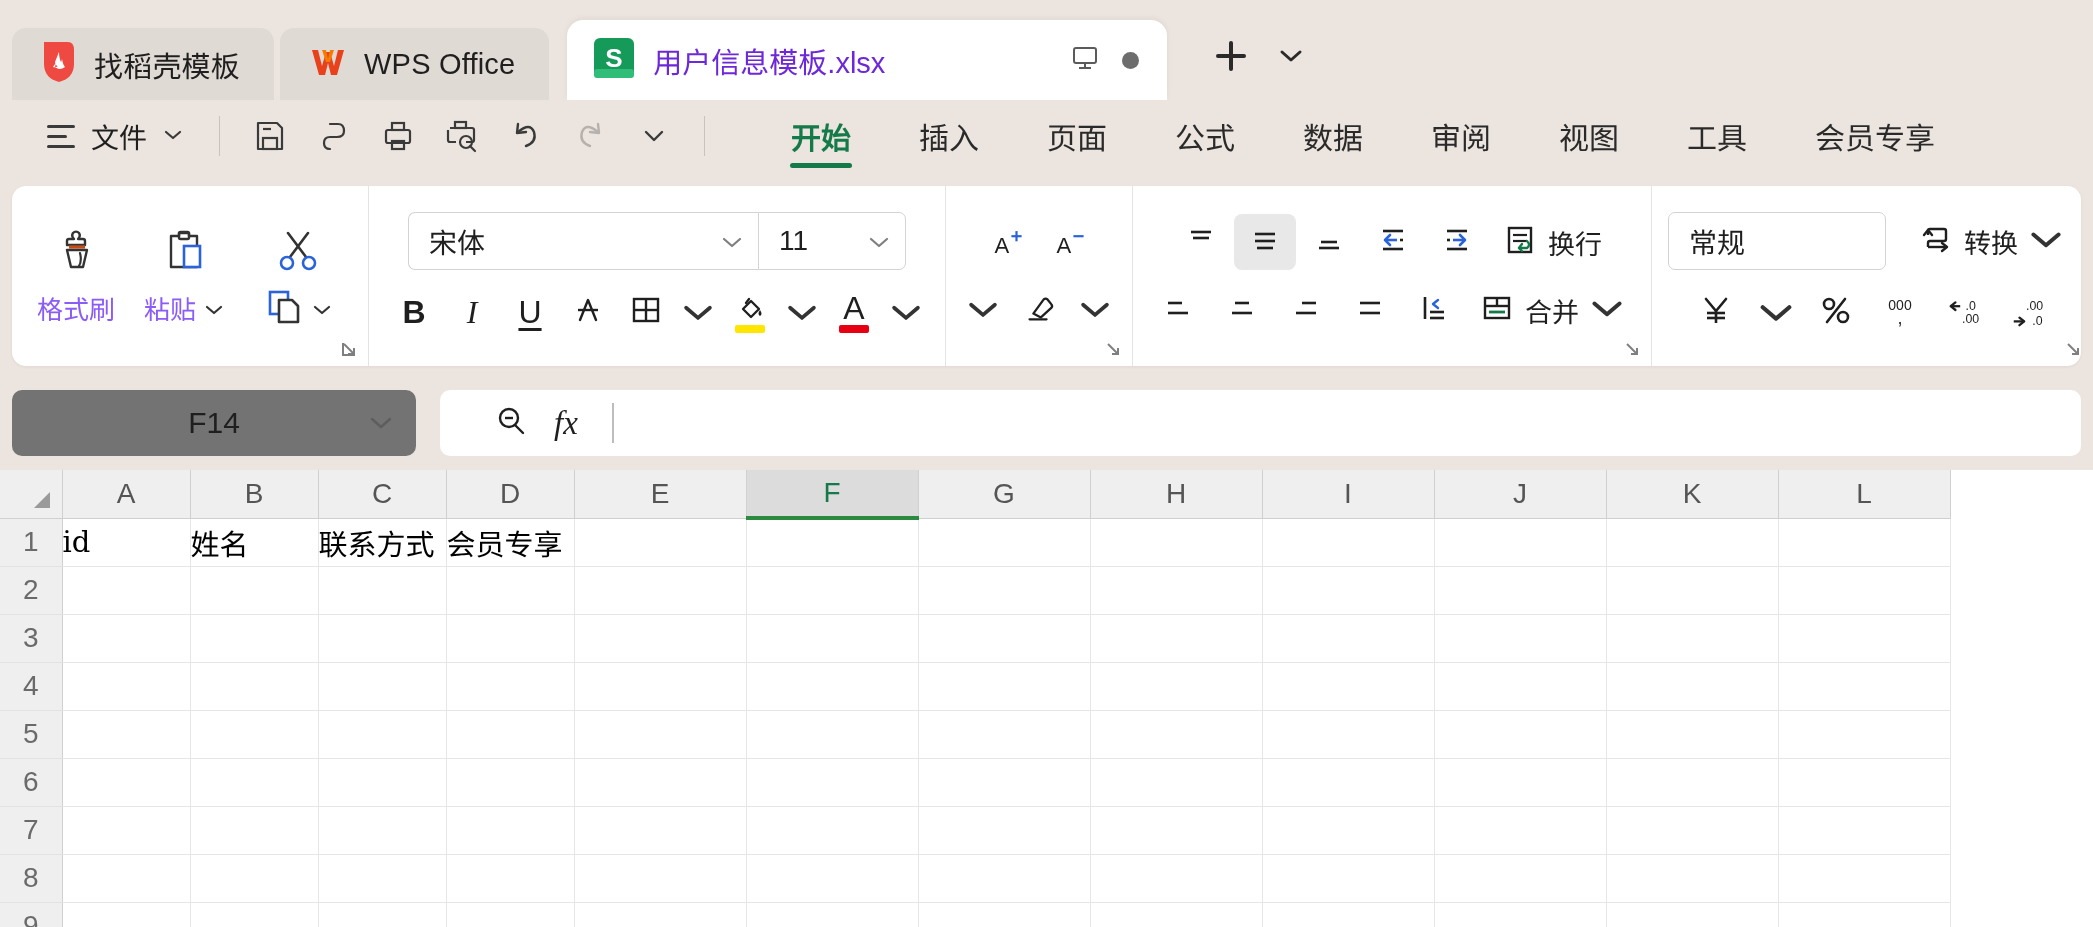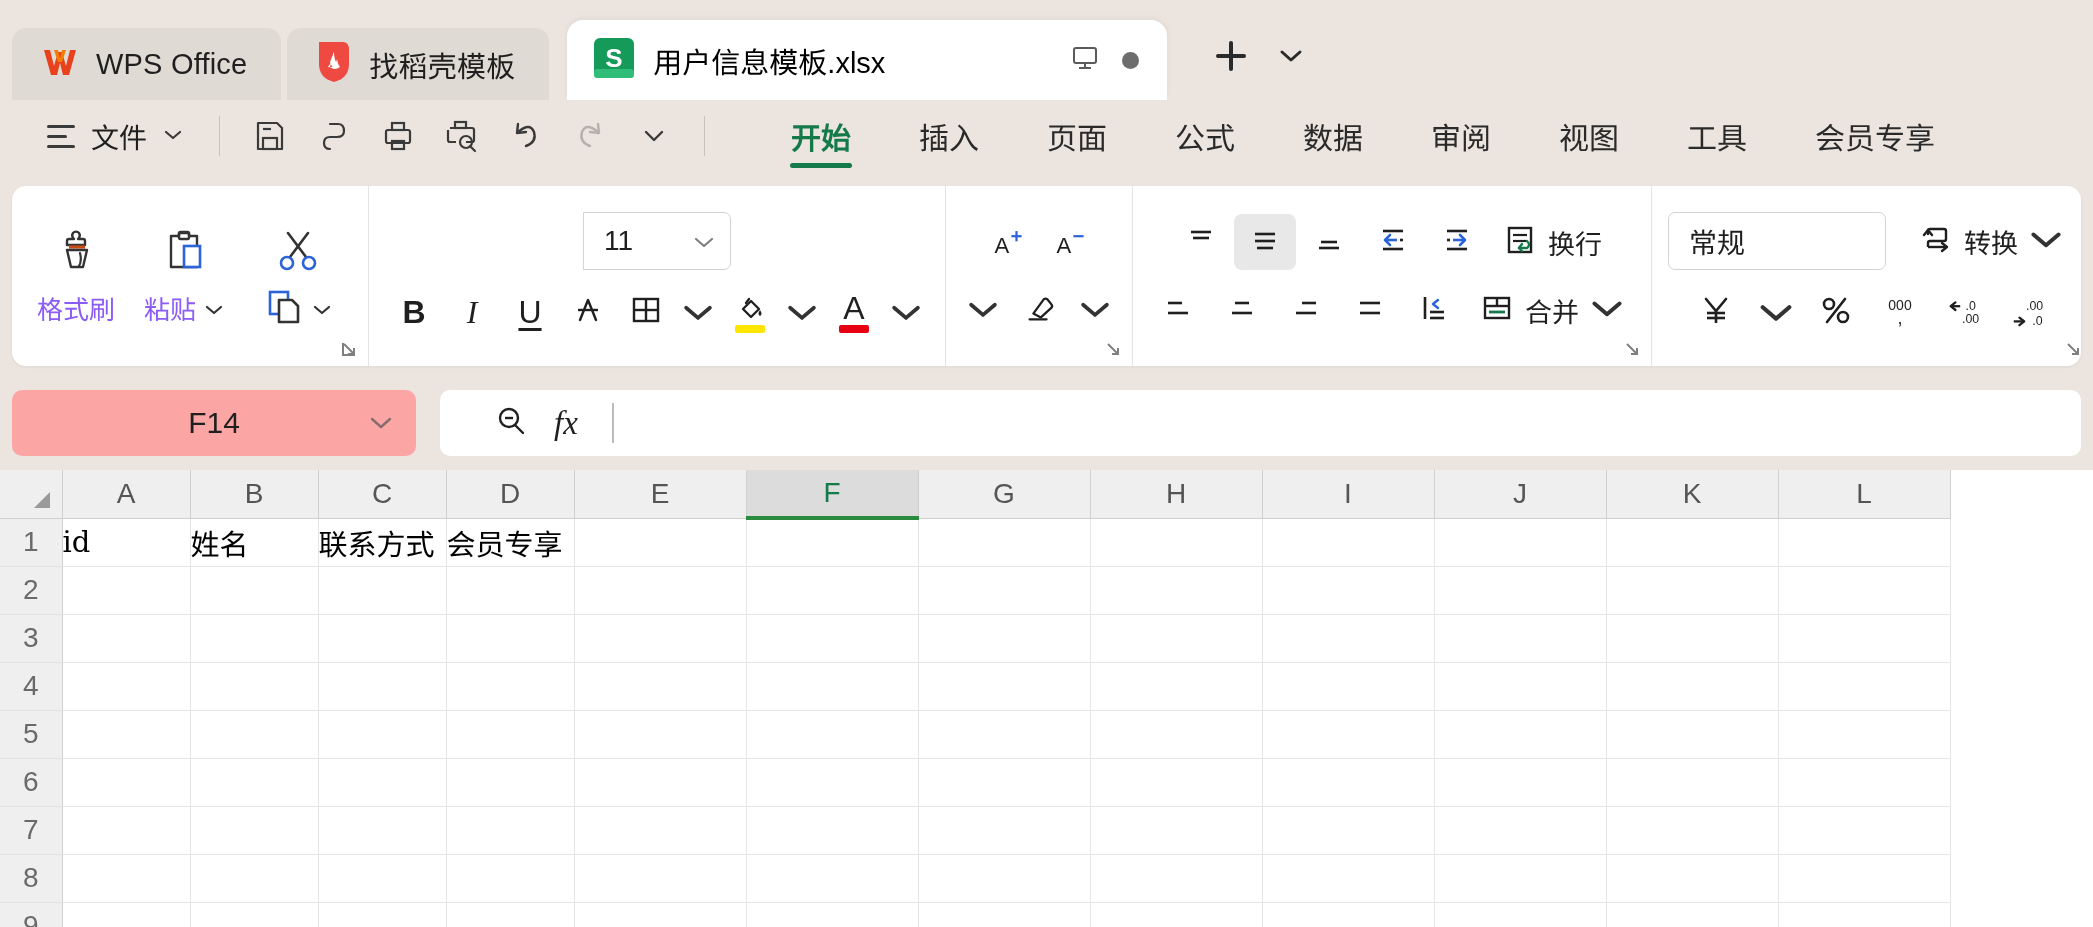--- a/index.html
+++ b/index.html
@@ -29,21 +29,21 @@
   .apptab .label { font-size: 29px; color: #1f1f1f; letter-spacing: .2px; white-space: nowrap; }
   .filetab {
     height: 80px; display: flex; align-items: center; gap: 18px;
     padding: 0 22px 0 26px;
     background: #ffffff;
     border-radius: 16px 16px 0 0;
     margin-left: 12px;
     box-shadow: 0 -2px 6px rgba(0,0,0,.05);
     min-width: 600px;
   }
-  .filetab .label { font-size: 29px; color: #000000; white-space: nowrap; flex: 1; }
+  .filetab .label { font-size: 29px; color: #6d28d9; white-space: nowrap; flex: 1; }
   .wps-logo { width: 40px; height: 40px; flex: none; }
   .docer-logo { width: 38px; height: 44px; flex: none; }
   .s-logo { width: 42px; height: 42px; flex: none; }
   .tab-actions { display: flex; align-items: center; gap: 22px; padding-right: 6px; }
   .monitor-ico { width: 30px; height: 30px; }
   .dot-ico { width: 17px; height: 17px; border-radius: 50%; background: #6d6d6d; }
   .newtab { display: flex; align-items: center; gap: 26px; padding: 0 0 20px 44px; }
   .plus-ico { width: 40px; height: 40px; }
   .chev-ico { width: 28px; height: 18px; }
 
@@ -135,21 +135,21 @@
     width: 218px; height: 58px; border: 1px solid #d3d3d3; border-radius: 7px;
     background: #fff; padding: 0 14px 0 20px; font-size: 28px; color: #1f1f1f;
   }
   .numrow2 { display: flex; align-items: center; gap: 6px; }
   .nbtn { height: 56px; min-width: 58px; display: flex; align-items: center; justify-content: center; border-radius: 8px; padding: 0 6px; }
   .nbtn svg { width: 38px; height: 38px; }
 
   
   .formulabar { position: absolute; left: 0; top: 382px; width: 2093px; height: 82px; background: #ece5df; display: flex; align-items: center; }
   .namebox {
-    margin-left: 12px; width: 404px; height: 66px; background: #fca5a5; border-radius: 10px;
+    margin-left: 12px; width: 404px; height: 66px; background: #737373; border-radius: 10px;
     display: flex; align-items: center; justify-content: center; position: relative;
   }
   .namebox .val { font-size: 30px; color: #1f1f1f; }
   .namebox .chev { position: absolute; right: 22px; width: 26px; height: 16px; opacity: .7; }
   .fxbox {
     margin-left: 24px; flex: 1; margin-right: 12px; height: 66px; background: #fff; border-radius: 10px;
     display: flex; align-items: center; gap: 26px; padding-left: 54px;
   }
   .fxbox svg { width: 34px; height: 34px; }
   .fx { font-size: 33px; font-style: italic; font-family: "Liberation Serif", serif; color: #1f1f1f; }
@@ -179,37 +179,37 @@
 </head>
 <body>
 
 <div id="app">
 
   <div class="titlebar">
     <div class="tabstrip">
 
       <div class="apptab">
         <span>
-          <svg class="wps-logo" viewBox="0 0 40 40">
-            <path d="M4 8 L10 8 L14 24 L18 10 L22 10 L26 24 L30 8 L36 8 L29 33 L23 33 L20 21 L17 33 L11 33 Z" fill="#e8411c"></path>
-            <path d="M14 8 L18 8 L20 17 L22 8 L26 8 L22 20 L18 20 Z" fill="#f57c00"></path>
-          </svg>
-        </span>
-        <span class="label">WPS Office</span>
-      </div>
-
-      <div class="apptab">
-        <span>
           <svg class="docer-logo" viewBox="0 0 38 44">
             <path d="M4 2 H28 Q34 2 34 10 V24 Q34 38 19 42 Q4 38 4 24 Z" fill="#ee4a42"></path>
             <path d="M19 12 C19 20 15 24 13 27 C17 28 21 25 22 19 C23 25 25 27 25 27 C21 30 17 29 15 27 Z" fill="#fff"></path>
             <path d="M19 12 C19 20 22 24 24 27 C20 29 16 27 15 22 Z" fill="#fff"></path>
           </svg>
         </span>
         <span class="label">找稻壳模板</span>
+      </div>
+
+      <div class="apptab">
+        <span>
+          <svg class="wps-logo" viewBox="0 0 40 40">
+            <path d="M4 8 L10 8 L14 24 L18 10 L22 10 L26 24 L30 8 L36 8 L29 33 L23 33 L20 21 L17 33 L11 33 Z" fill="#e8411c"></path>
+            <path d="M14 8 L18 8 L20 17 L22 8 L26 8 L22 20 L18 20 Z" fill="#f57c00"></path>
+          </svg>
+        </span>
+        <span class="label">WPS Office</span>
       </div>
 
       <div class="filetab">
         <span>
           <svg class="s-logo" viewBox="0 0 42 42">
             <rect x="1" y="1" width="40" height="40" rx="6" fill="#169a5a"></rect>
             <rect x="1" y="32" width="40" height="9" rx="3" fill="#2fbd78"></rect>
             <text x="21" y="30" font-family="Liberation Sans, sans-serif" font-size="26" font-weight="700" fill="#ffffff" text-anchor="middle">S</text>
           </svg>
         </span>
@@ -401,20 +401,28 @@
             <polyline points="5,5 5,17 17,17" fill="none" stroke="#555" stroke-width="2"></polyline>
             <polyline points="9,13 17,5" fill="none" stroke="#555" stroke-width="0"></polyline>
             <line x1="6" y1="6" x2="16" y2="16" stroke="#555" stroke-width="2"></line>
             <polyline points="16,10 16,16 10,16" fill="none" stroke="#555" stroke-width="2"></polyline>
           </svg>
       </span>
     </div>
 
     <div class="grp fontgrp">
       <div class="fontrow1">
+        <div class="combo name">
+          <span>宋体</span>
+          <span>
+            <svg class="chev" viewBox="0 0 24 15">
+                <polyline points="4,4 12,11 20,4" fill="none" stroke="#555" stroke-width="2.2" stroke-linecap="round" stroke-linejoin="round"></polyline>
+              </svg>
+          </span>
+        </div>
         <div class="combo size">
           <span>11</span>
           <span>
             <svg class="chev" viewBox="0 0 24 15">
                 <polyline points="4,4 12,11 20,4" fill="none" stroke="#555" stroke-width="2.2" stroke-linecap="round" stroke-linejoin="round"></polyline>
               </svg>
           </span>
         </div>
       </div>
       <div class="fontrow2">

